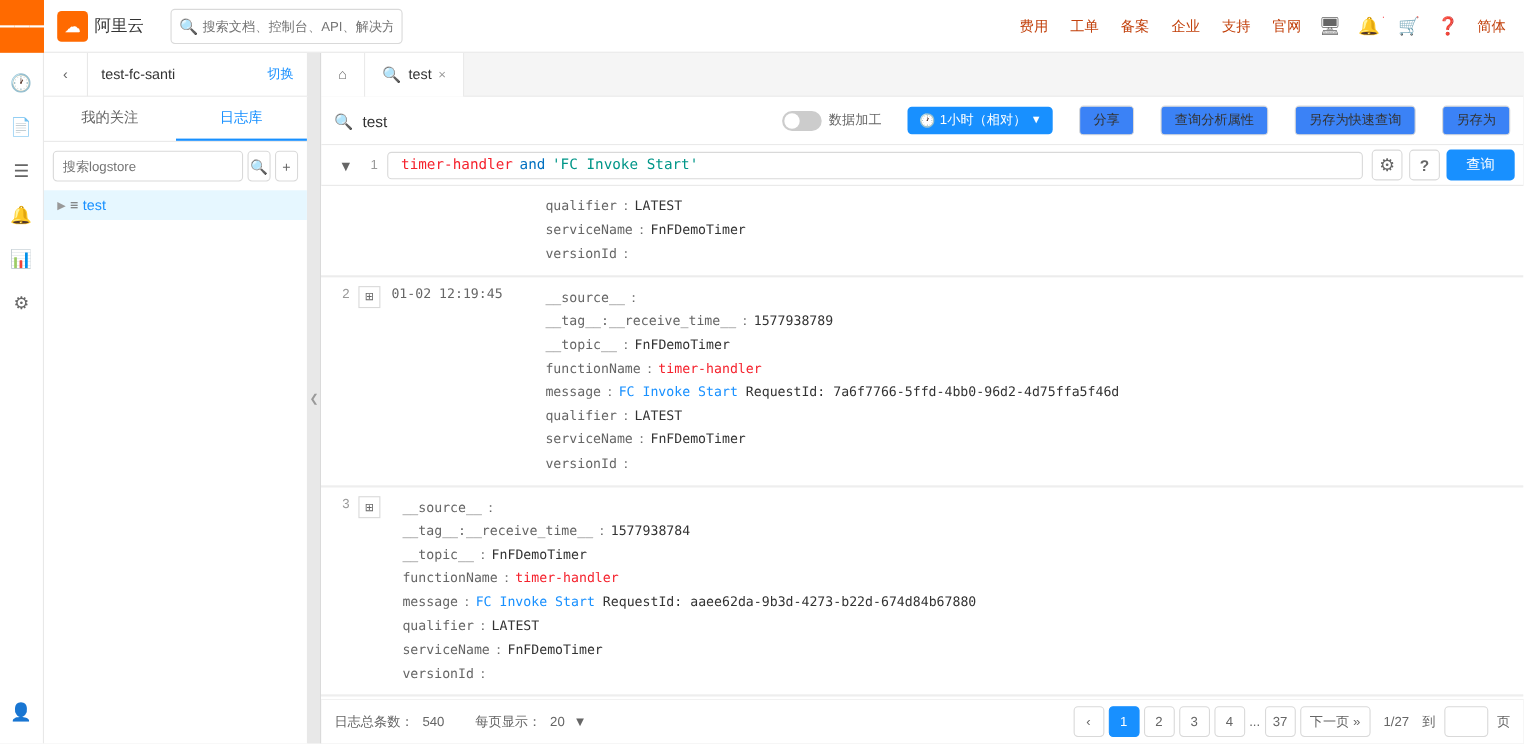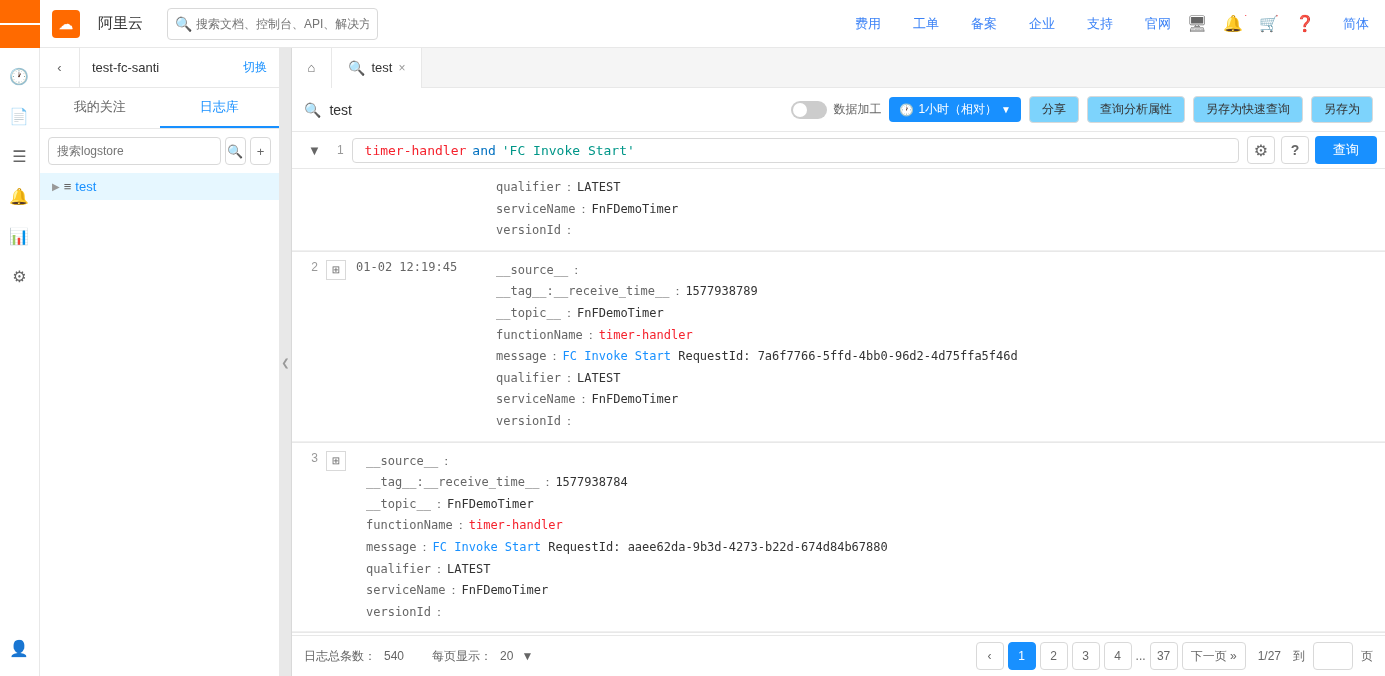--- a/index.html
+++ b/index.html
@@ -4,27 +4,27 @@
   <style>
     * { box-sizing: border-box; margin: 0; padding: 0; }
     body { font-family: -apple-system, BlinkMacSystemFont, 'PingFang SC', 'Microsoft YaHei', sans-serif; font-size: 13px; background: #f5f5f5; color: #333; overflow: hidden; height: 676px; width: 1385px; }
 
     
     .top-nav { display: flex; align-items: center; background: #fff; border-bottom: 1px solid #e8e8e8; height: 48px; padding: 0 16px; position: fixed; top: 0; left: 0; right: 0; z-index: 100; }
     .menu-btn { width: 40px; height: 48px; display: flex; align-items: center; justify-content: center; background: #ff6a00; color: #fff; cursor: pointer; margin-left: -16px; }
     .menu-btn span { display: block; width: 18px; height: 2px; background: #fff; margin: 3px 0; }
     .logo { display: flex; align-items: center; margin-left: 12px; }
     .logo-icon { width: 28px; height: 28px; background: #ff6a00; border-radius: 4px; display: flex; align-items: center; justify-content: center; color: #fff; font-weight: bold; font-size: 14px; }
-    .logo-text { margin-left: 18px; font-size: 15px; color: #333; font-weight: 500; text-align: right; }
+    .logo-text { margin-left: 6px; font-size: 15px; color: #333; font-weight: 500; text-align: right; }
     .search-bar { flex: 1; max-width: 300px; margin: 0 24px; }
     .search-bar input { width: 100%; height: 32px; border: 1px solid #d9d9d9; border-radius: 4px; padding: 0 12px 0 32px; font-size: 13px; outline: none; color: #999; }
     .search-bar-wrap { position: relative; }
     .search-bar-wrap .search-ico { position: absolute; left: 8px; top: 50%; transform: translateY(-50%); color: #999; font-size: 14px; }
     .nav-links { display: flex; gap: 20px; margin-left: auto; }
-    .nav-link { color: #3b82f6; font-size: 13px; cursor: pointer; white-space: nowrap; margin-left: 12px; }
+    .nav-link { color: #c2410c; font-size: 13px; cursor: pointer; white-space: nowrap; }
     .nav-icons { display: flex; align-items: center; gap: 16px; margin-left: 16px; }
     .nav-icon { color: #666; font-size: 16px; cursor: pointer; }
 
     
     .layout { display: flex; margin-top: 48px; height: calc(676px - 48px); }
 
     
     .sidebar-icons { width: 40px; background: #fff; border-right: 1px solid #e8e8e8; display: flex; flex-direction: column; align-items: center; padding-top: 8px; }
     .sidebar-icon-item { width: 40px; height: 40px; display: flex; align-items: center; justify-content: center; color: #666; cursor: pointer; font-size: 16px; }
     .sidebar-icon-item.active { color: #ff6a00; }
@@ -57,21 +57,21 @@
 
     
     .query-bar { display: flex; align-items: center; padding: 8px 12px; background: #fff; border-bottom: 1px solid #e8e8e8; gap: 8px; }
     .toggle-switch { display: flex; align-items: center; gap: 6px; }
     .switch { width: 36px; height: 18px; background: #ccc; border-radius: 9px; cursor: pointer; position: relative; }
     .switch.off { background: #ccc; }
     .switch::after { content: ''; width: 14px; height: 14px; background: #fff; border-radius: 50%; position: absolute; top: 2px; left: 2px; }
     .switch-label { font-size: 12px; color: #666; }
     .time-select { display: flex; align-items: center; background: #1890ff; color: #fff; border-radius: 4px; padding: 4px 10px; font-size: 12px; gap: 4px; cursor: pointer; }
     .time-select .dropdown-arrow { font-size: 10px; }
-    .btn { padding: 4px 12px; border: 1px solid #d9d9d9; border-radius: 4px; background: #7dd3fc; font-size: 12px; cursor: pointer; color: #333; white-space: nowrap; }
+    .btn { padding: 4px 12px; border: 1px solid #d9d9d9; border-radius: 4px; background: #3b82f6; font-size: 12px; cursor: pointer; color: #333; white-space: nowrap; }
 
     
     .search-row { display: flex; align-items: center; background: #fff; border-bottom: 1px solid #e8e8e8; padding: 4px 8px; }
 
     
     .log-list { flex: 1; overflow-y: auto; background: #fff; font-size: 12px; }
     .log-row { display: flex; border-bottom: 1px solid #f0f0f0; }
     .log-num { width: 30px; text-align: right; padding: 8px 4px; color: #999; font-size: 12px; flex-shrink: 0; }
     .log-expand { width: 30px; display: flex; align-items: flex-start; padding: 8px 4px; flex-shrink: 0; }
     .expand-icon { width: 20px; height: 20px; border: 1px solid #d9d9d9; display: flex; align-items: center; justify-content: center; cursor: pointer; color: #666; font-size: 10px; }
@@ -173,21 +173,21 @@
       <div class="tab-item">
         <span class="tab-icon">🔍</span>
         <span>test</span>
         <span class="tab-close">×</span>
       </div>
     </div>
 
     <div class="query-bar">
       <span style="color:#1890ff; font-size:14px;">🔍</span>
       <span style="font-size:14px; font-weight:500; color:#333;">test</span>
-      <div style="margin-left:auto; display:flex; align-items:center; gap:8px;">
+      <div style="margin-left:auto; display:flex; align-items:center; gap:24px;">
         <div class="toggle-switch">
           <div class="switch off"></div>
           <span class="switch-label">数据加工</span>
         </div>
         <div class="time-select">
           <span>🕐</span>
           <span>1小时（相对）</span>
           <span class="dropdown-arrow">▼</span>
         </div>
         <button class="btn">分享</button>

